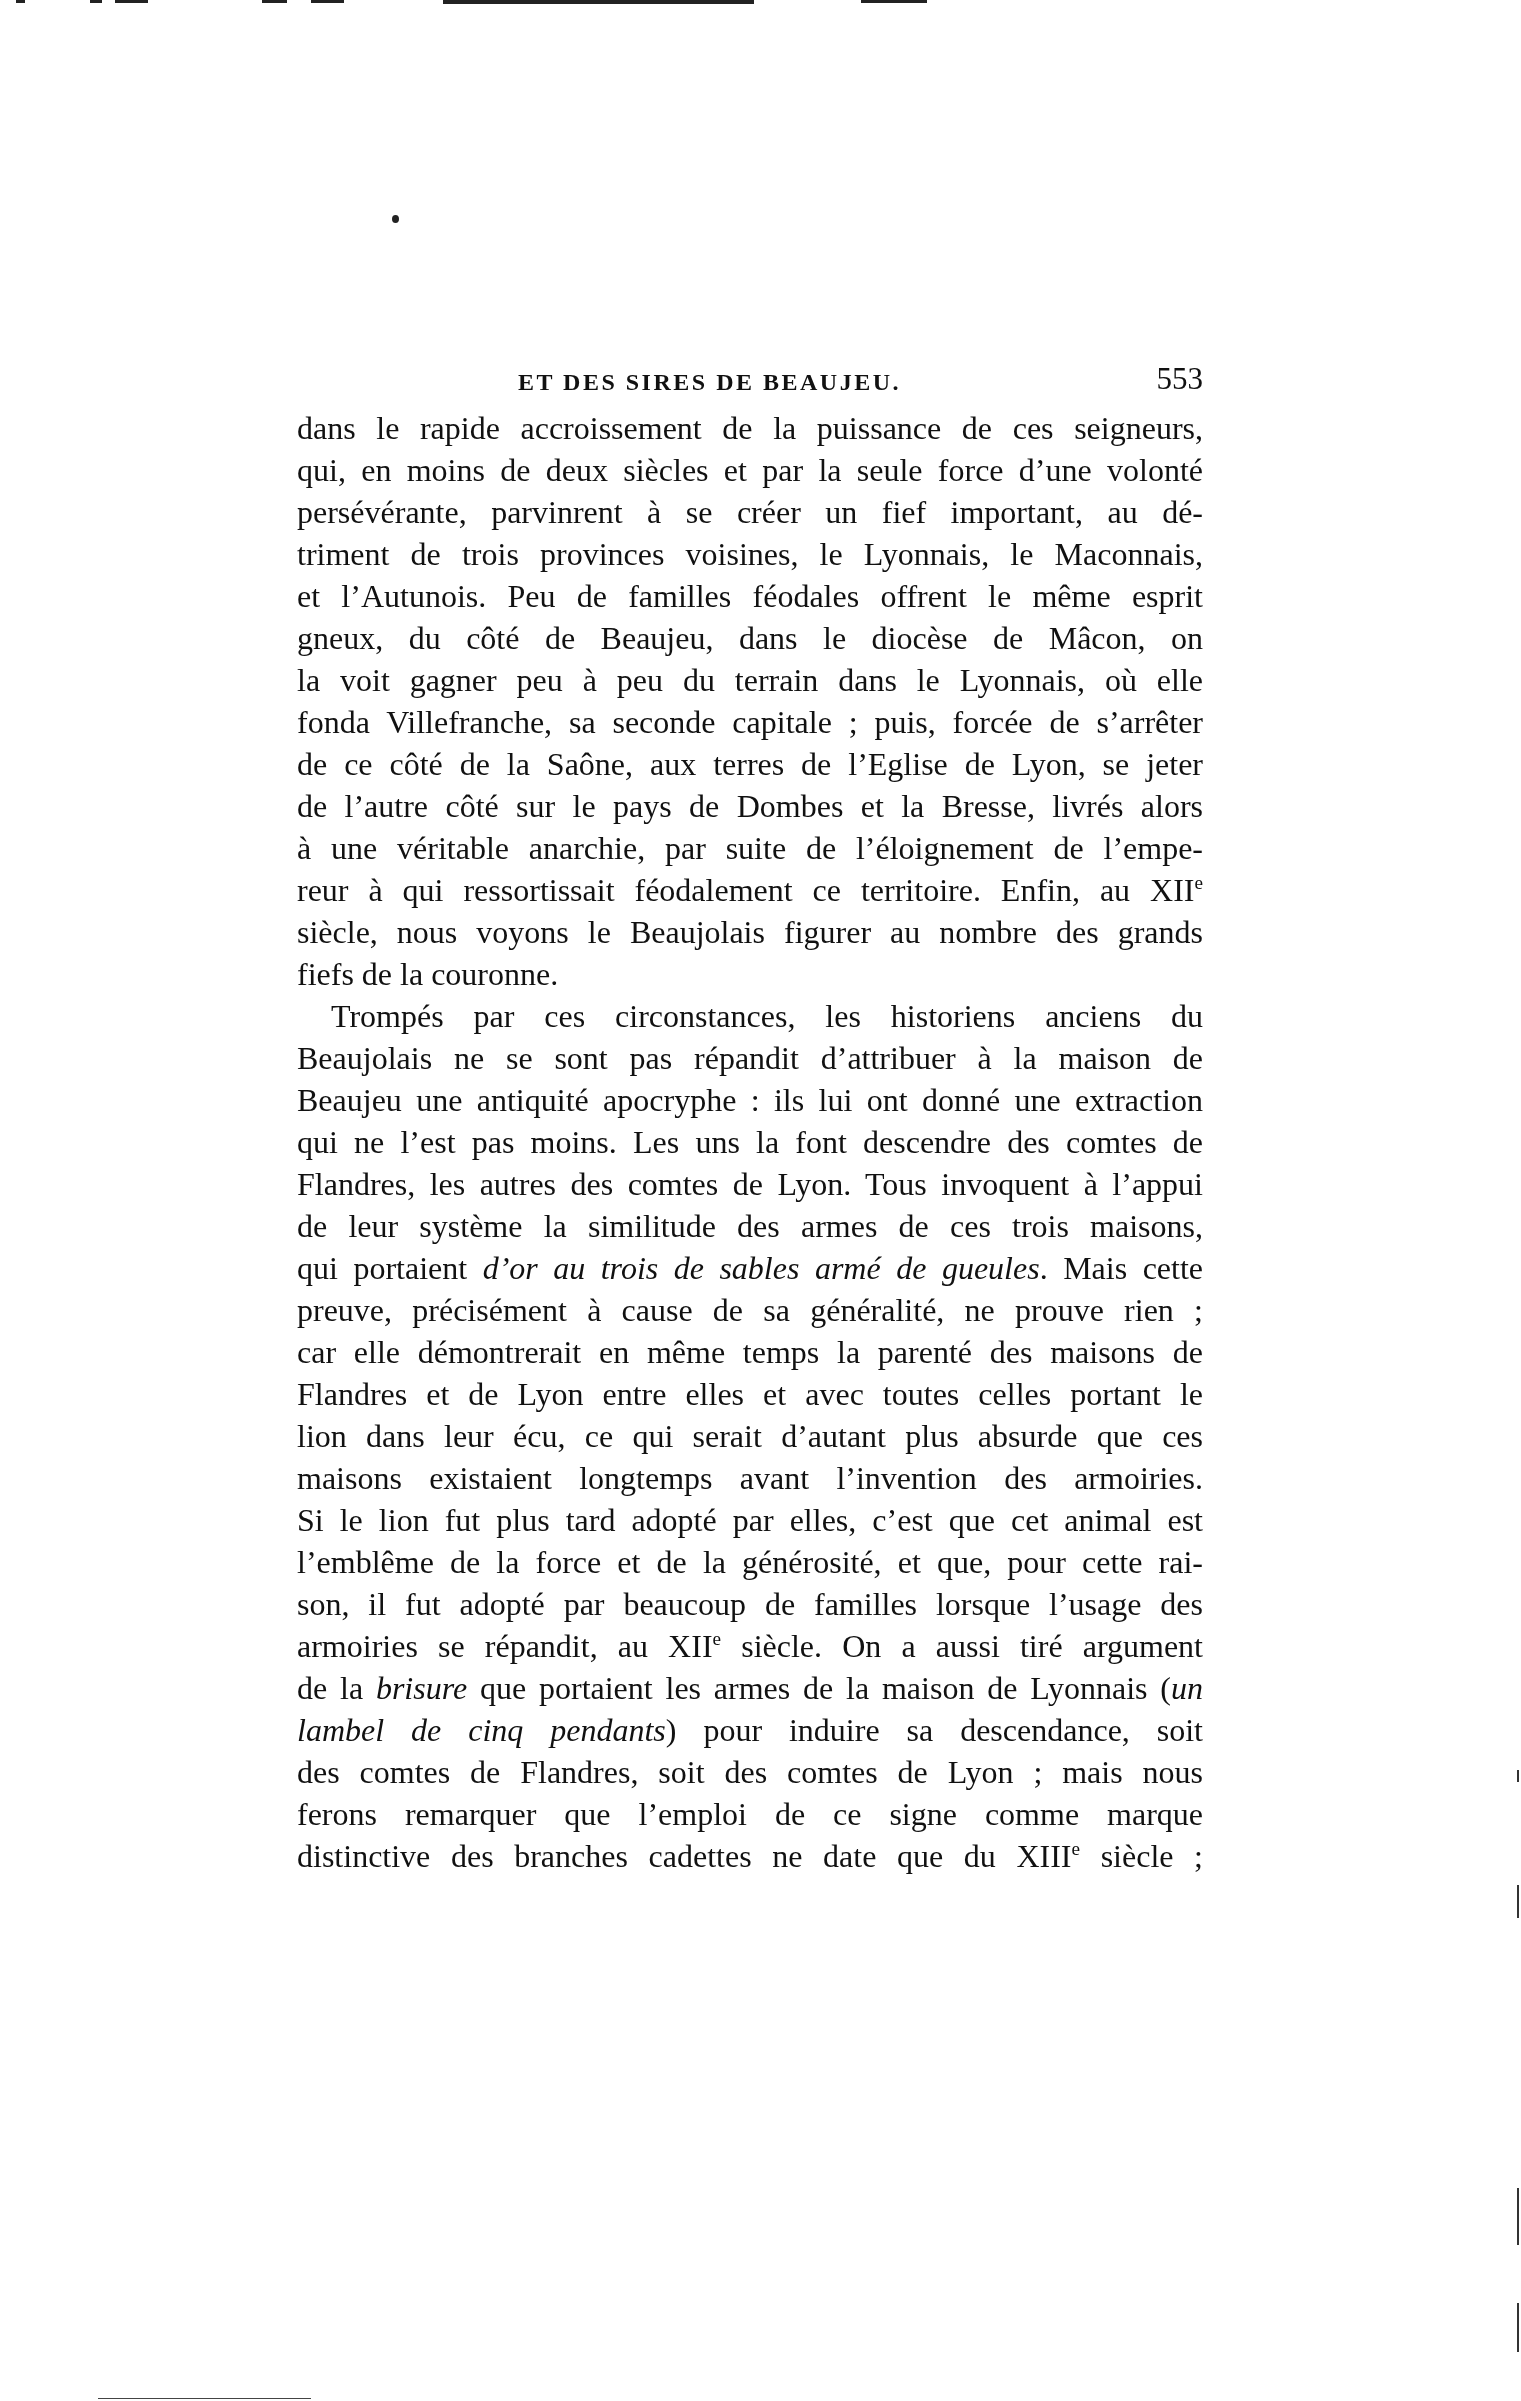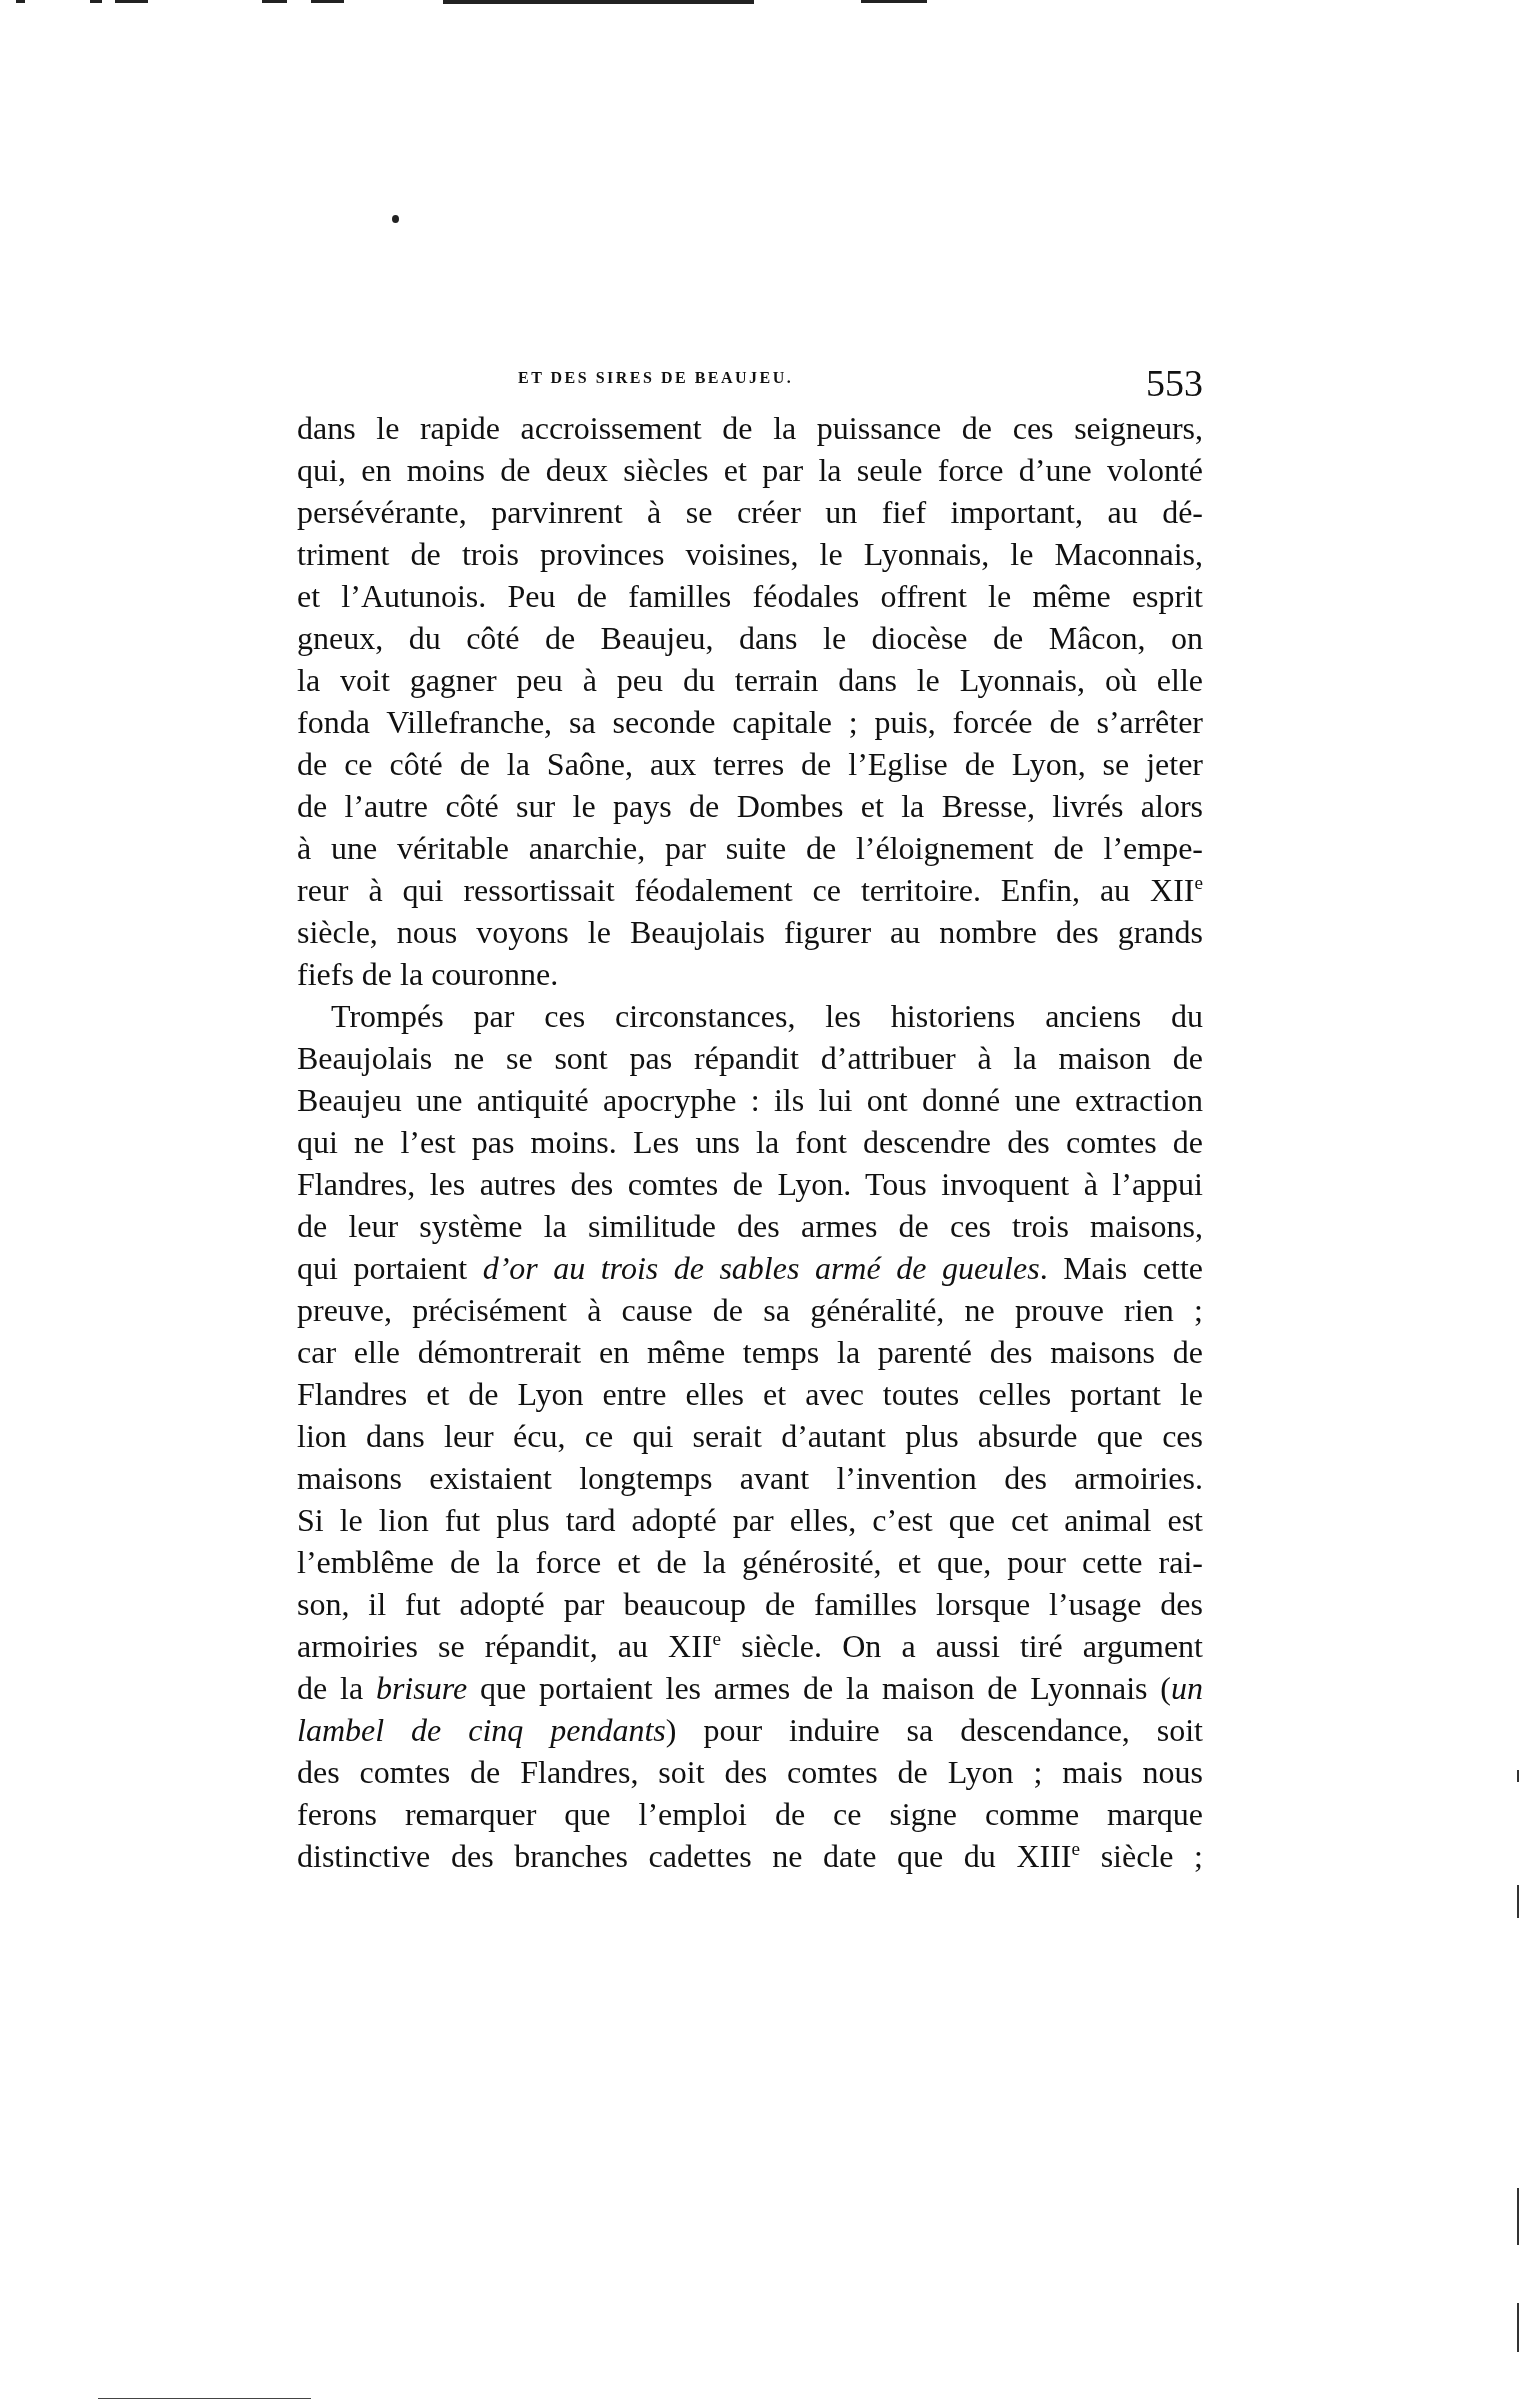--- a/index.html
+++ b/index.html
@@ -52,30 +52,30 @@
       width: 906px;
     }
     .running-head {
       position: relative;
       height: 46px;
     }
     .running-title {
       position: absolute;
       left: 221px;
       top: 8.2px;
-      font-size: 16px;
+      font-size: 24px;
       font-weight: bold;
       letter-spacing: 2.5px;
       font-variant: small-caps;
     }
     .page-number {
       position: absolute;
       right: 0;
       top: 0;
-      font-size: 38px;
+      font-size: 31px;
     }
     .body-text {
       font-size: 32px;
       line-height: 42px;
       text-align: justify;
       margin-top: 0;
     }
     .line {
       display: block;
       white-space: nowrap;

